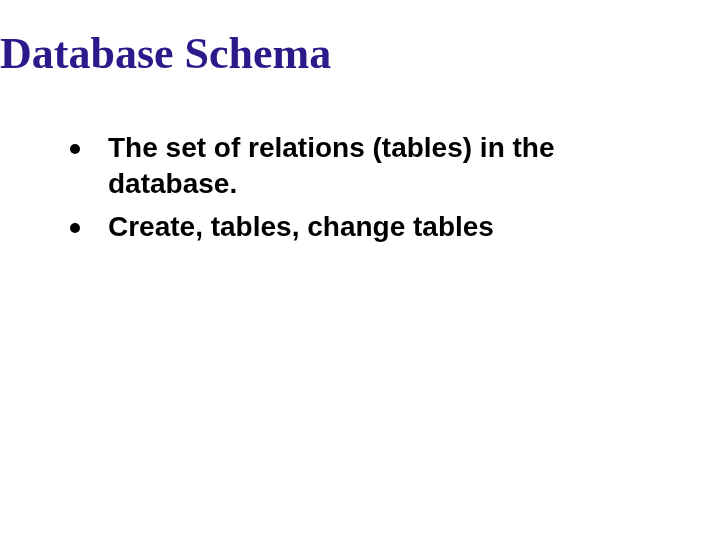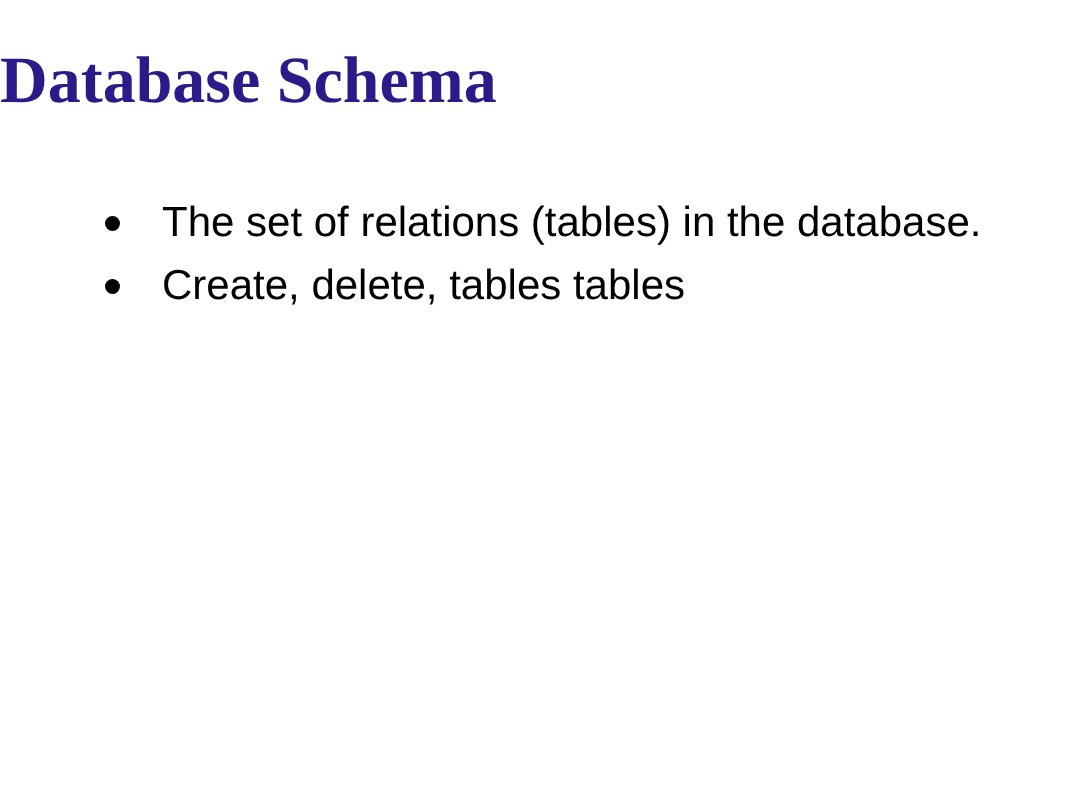--- a/index.html
+++ b/index.html
@@ -43,34 +43,34 @@
     width: 10px;
     height: 10px;
     background: #000;
     border-radius: 50%;
     margin-top: 14px;
     margin-right: 28px;
     flex-shrink: 0;
   }
   .bullet-text {
     font-size: 28px;
-    font-weight: normal;
+    font-weight: bold;
     color: #000;
     line-height: 1.3;
     font-family: Arial, Helvetica, sans-serif;
   }
 </style>
 </head>
 <body>
 
 <div class="slide">
   <div class="title">Database Schema</div>
   <div class="content">
     <div class="bullet-row">
       <div class="bullet-dot"></div>
       <div class="bullet-text">The set of relations (tables) in the database.</div>
     </div>
     <div class="bullet-row">
       <div class="bullet-dot"></div>
-      <div class="bullet-text">Create, delete, tables tables</div>
+      <div class="bullet-text">Create, tables, change tables</div>
     </div>
   </div>
 </div>
 
 </body></html>

